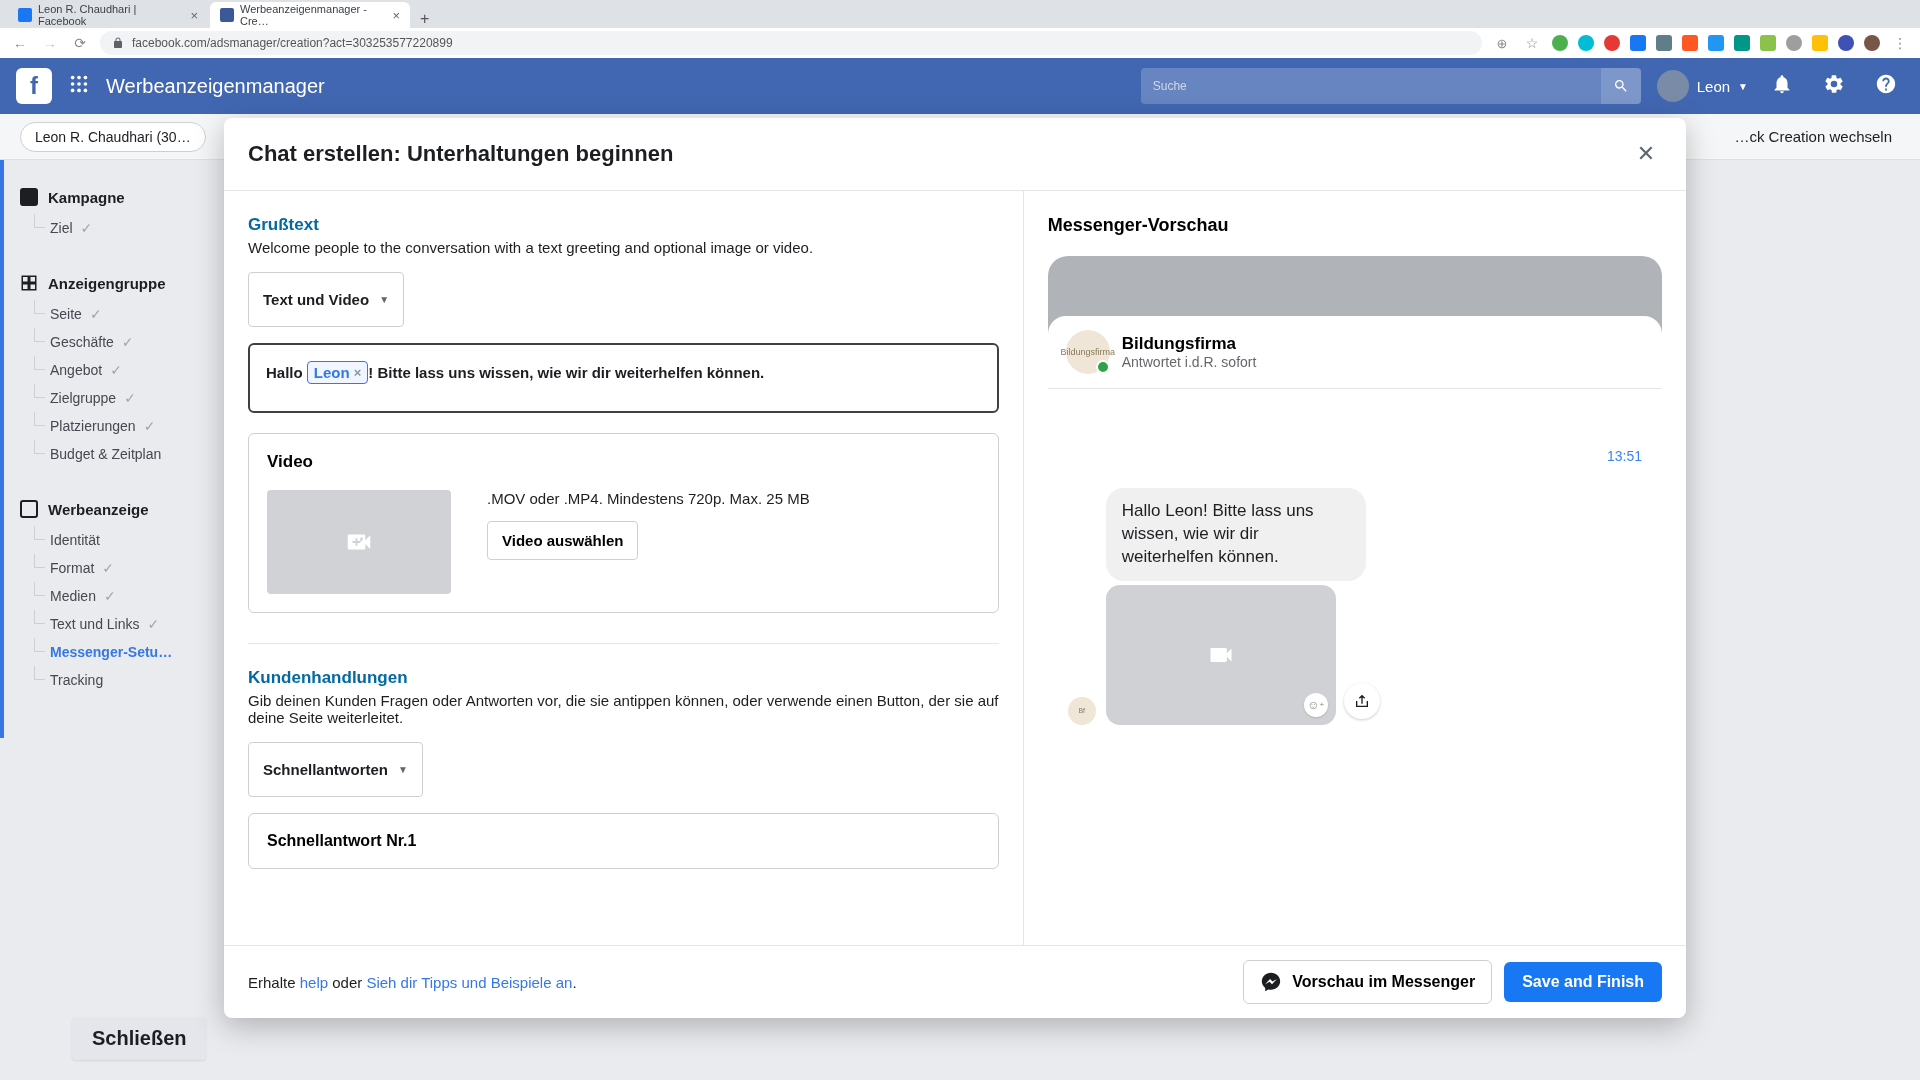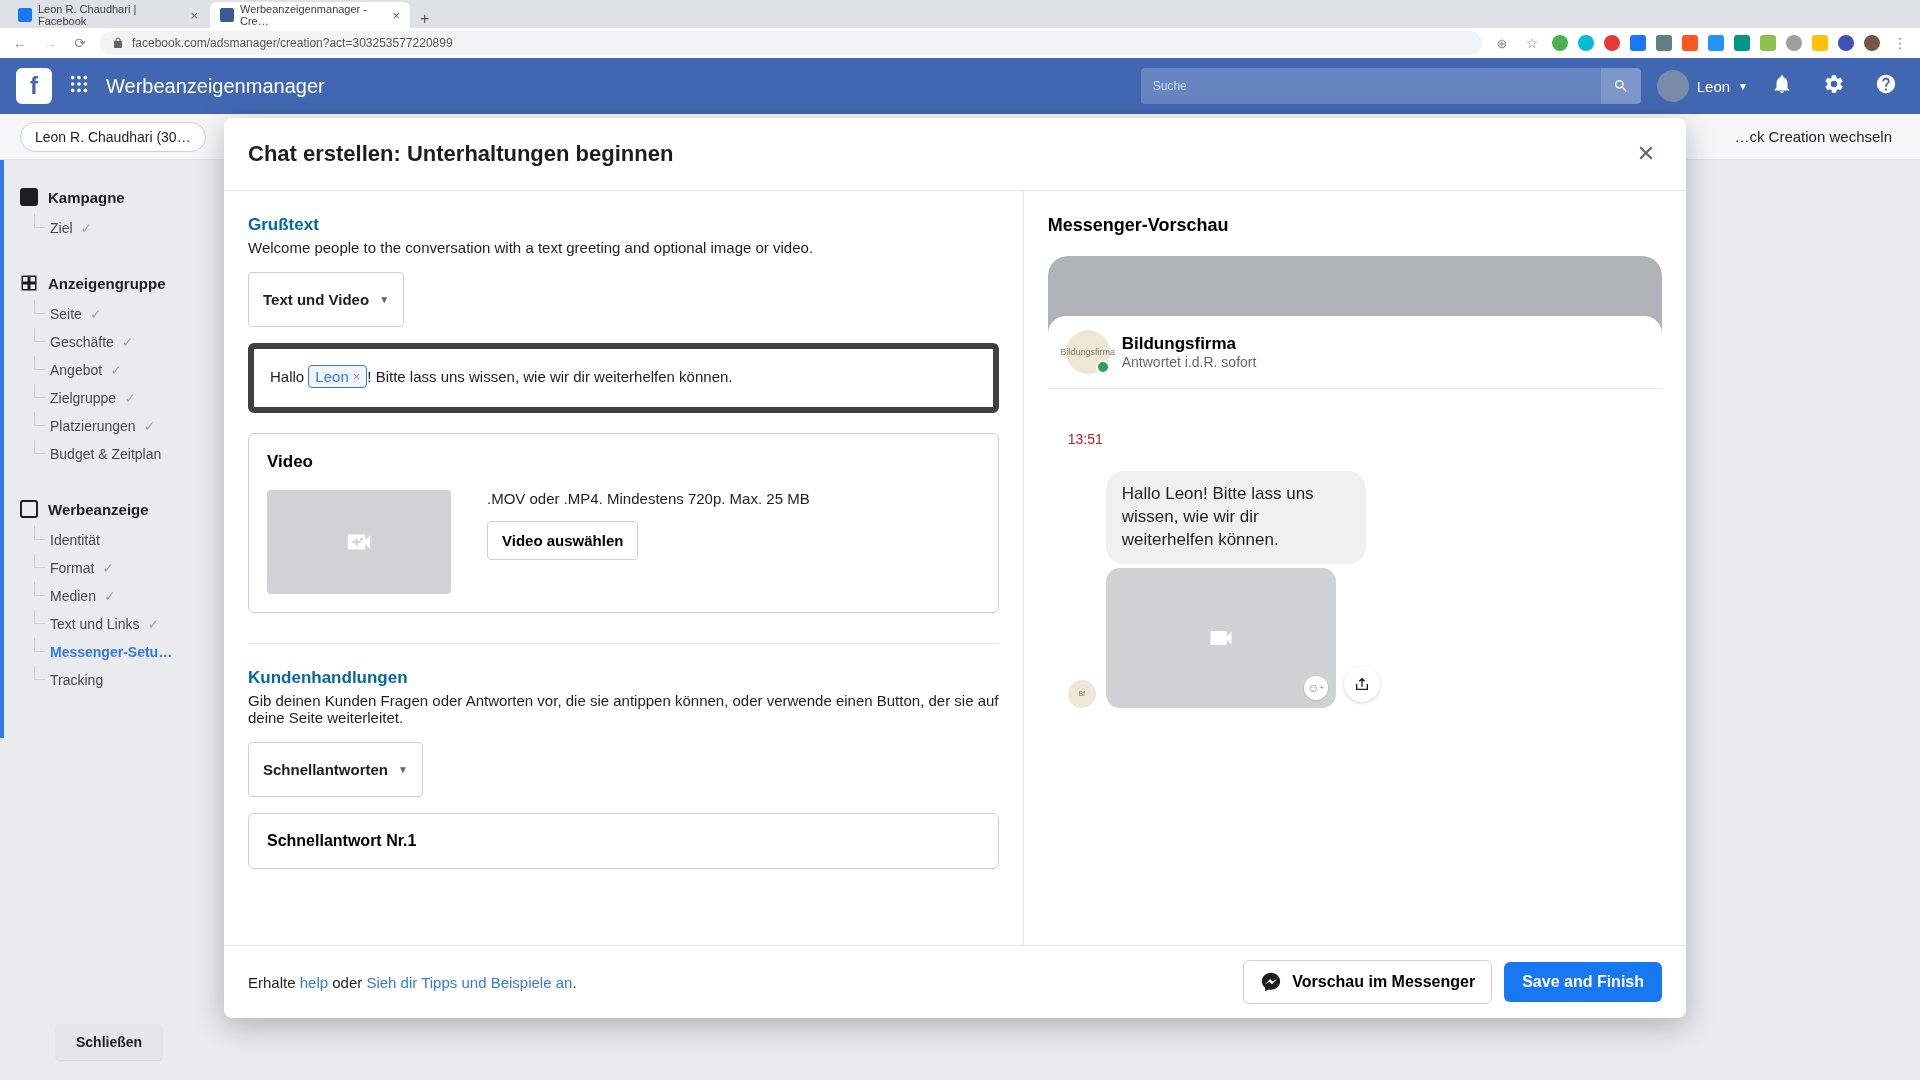--- a/index.html
+++ b/index.html
@@ -39,35 +39,35 @@
 .breadcrumb-bar { height: 46px; background: #f5f6f7; border-bottom: 1px solid #dddfe2; display: flex; align-items: center; padding: 0 20px; }
 .bc-pill { background: #fff; border: 1px solid #ccd0d5; border-radius: 18px; padding: 6px 14px; font-size: 14px; color: #1c1e21; }
 .switch-btn { margin-left: auto; font-size: 15px; color: #1c1e21; padding: 8px; }
 .left-nav { position: absolute; left: 0; top: 46px; width: 260px; padding: 20px 10px; border-left: 4px solid #3578e5; }
 .nav-section { margin-bottom: 24px; }
 .nav-head { display: flex; align-items: center; gap: 10px; font-weight: bold; font-size: 15px; color: #1c1e21; padding: 8px 6px; }
 .nav-item { display: flex; align-items: center; gap: 8px; padding: 6px 6px 6px 36px; font-size: 14px; color: #444950; position: relative; }
 .nav-item::before { content: ''; position: absolute; left: 20px; top: 0; bottom: 50%; border-left: 1px solid #ccd0d5; border-bottom: 1px solid #ccd0d5; width: 10px; }
 .nav-item.active { color: #3578e5; font-weight: bold; }
 .check { color: #a0a4a8; font-size: 14px; }
-.close-btn-bottom { position: absolute; bottom: 20px; left: 56px; background: #e4e6eb; border: none; padding: 10px 20px; border-radius: 4px; font-size: 14px; color: #1c1e21; font-weight: 600; box-shadow: 0 1px 2px rgba(0,0,0,0.1); }
+.close-btn-bottom { position: absolute; bottom: 20px; left: 72px; background: #e4e6eb; border: none; padding: 10px 20px; border-radius: 4px; font-size: 20px; color: #1c1e21; font-weight: 600; box-shadow: 0 1px 2px rgba(0,0,0,0.1); }
 .modal { position: absolute; top: 118px; left: 224px; width: 1462px; height: 900px; background: #fff; border-radius: 8px; box-shadow: 0 8px 30px rgba(0,0,0,0.25); display: flex; flex-direction: column; }
 .modal-hd { padding: 20px 24px; display: flex; align-items: center; border-bottom: 1px solid #e4e6eb; }
 .modal-title { font-size: 22px; font-weight: bold; color: #1c1e21; }
 .modal-close { margin-left: auto; font-size: 22px; color: #606770; cursor: pointer; width: 32px; height: 32px; display: flex; align-items: center; justify-content: center; }
 .modal-body { flex: 1; display: flex; overflow: hidden; }
 .left-col { flex: 1.1; padding: 24px; overflow-y: auto; border-right: 1px solid #e4e6eb; }
 .right-col { flex: 0.9; padding: 24px; display: flex; flex-direction: column; }
 
 .sec-title { font-size: 17px; font-weight: bold; color: #0369a1; margin-bottom: 4px; }
 .sec-desc { font-size: 15px; color: #1c1e21; margin-bottom: 16px; }
 .dd-btn { display: inline-flex; align-items: center; gap: 10px; border: 1px solid #ccd0d5; background: #fff; padding: 18px 14px; border-radius: 4px; font-size: 15px; font-weight: 600; color: #1c1e21; cursor: pointer; margin-bottom: 16px; }
 .dd-caret { font-size: 10px; color: #606770; }
 
-.greeting-box { border: 6px solid #404040; border-radius: 6px; padding: 16px; font-size: 15px; color: #1c1e21; margin-bottom: 20px; min-height: 70px; }
+.greeting-box { border: 2px solid #404040; border-radius: 6px; padding: 16px; font-size: 15px; color: #1c1e21; margin-bottom: 20px; min-height: 70px; font-weight: bold; }
 .name-chip { display: inline-flex; align-items: center; border: 1.5px solid #3578e5; border-radius: 4px; padding: 2px 6px; color: #3578e5; background: #f0f5ff; gap: 4px; }
 .chip-x { color: #8d949e; cursor: pointer; font-size: 13px; }
 
 .video-card { border: 1px solid #ccd0d5; border-radius: 6px; padding: 18px; margin-bottom: 30px; }
 .video-card-title { font-size: 17px; font-weight: bold; margin-bottom: 18px; }
 .video-row { display: flex; gap: 36px; align-items: flex-start; }
 .video-thumb { width: 184px; height: 104px; background: #d0d2d6; border-radius: 4px; display: flex; align-items: center; justify-content: center; color: #fff; font-size: 24px; }
 .video-info { flex: 1; font-size: 15px; color: #1c1e21; }
 .video-spec { margin-bottom: 14px; }
 .pick-btn { border: 1px solid #ccd0d5; background: #fff; padding: 10px 14px; border-radius: 4px; font-size: 15px; font-weight: 600; cursor: pointer; }
@@ -81,21 +81,21 @@
 .preview-title { font-size: 18px; font-weight: bold; margin-bottom: 20px; }
 .phone-frame { flex: 1; background: #b0b3b8; border-radius: 20px 20px 0 0; padding: 60px 0 0; overflow: hidden; position: relative; }
 .chat-sheet { background: #fff; border-radius: 18px 18px 0 0; height: 100%; padding: 0; position: relative; }
 .chat-hd { display: flex; align-items: center; gap: 12px; padding: 14px 18px; border-bottom: 1px solid #e4e6eb; }
 .chat-avatar-wrap { position: relative; }
 .chat-avatar { width: 44px; height: 44px; border-radius: 50%; background: #f0e6d8; display: flex; align-items: center; justify-content: center; font-size: 9px; color: #8a7a5a; }
 .online-dot { position: absolute; bottom: 0; right: 0; width: 14px; height: 14px; background: #31a24c; border: 2px solid #fff; border-radius: 50%; }
 .chat-name { font-size: 17px; font-weight: bold; }
 .chat-status { font-size: 14px; color: #65676b; }
 .chat-body { padding: 20px; }
-.chat-time { text-align: left; font-size: 14px; color: #b91c1c; margin: 22px 0 24px; }
+.chat-time { text-align: right; font-size: 14px; color: #3b82f6; margin: 39px 0 24px; }
 .msg-row { display: flex; align-items: flex-end; gap: 10px; }
 .msg-avatar-sm { width: 28px; height: 28px; border-radius: 50%; background: #f0e6d8; flex-shrink: 0; font-size: 7px; color: #8a7a5a; display: flex; align-items: center; justify-content: center; }
 .msg-col { display: flex; flex-direction: column; gap: 4px; align-items: flex-start; }
 .msg-bubble { background: #f0f0f0; border-radius: 18px; padding: 12px 16px; font-size: 17px; color: #1c1e21; max-width: 260px; line-height: 1.35; }
 .msg-video { width: 230px; height: 140px; background: #cfd1d5; border-radius: 14px; display: flex; align-items: center; justify-content: center; color: #fff; font-size: 22px; position: relative; }
 .share-btn { position: absolute; right: -44px; bottom: 6px; width: 36px; height: 36px; border-radius: 50%; background: #fff; box-shadow: 0 1px 3px rgba(0,0,0,0.2); display: flex; align-items: center; justify-content: center; font-size: 16px; }
 .emoji-add { position: absolute; right: 8px; bottom: 8px; width: 24px; height: 24px; border-radius: 50%; background: #fff; box-shadow: 0 1px 2px rgba(0,0,0,0.15); font-size: 12px; display: flex; align-items: center; justify-content: center; color: #888; }
 
 .modal-ft { border-top: 1px solid #e4e6eb; padding: 14px 24px; display: flex; align-items: center; }
 .ft-text { font-size: 15px; color: #1c1e21; }

